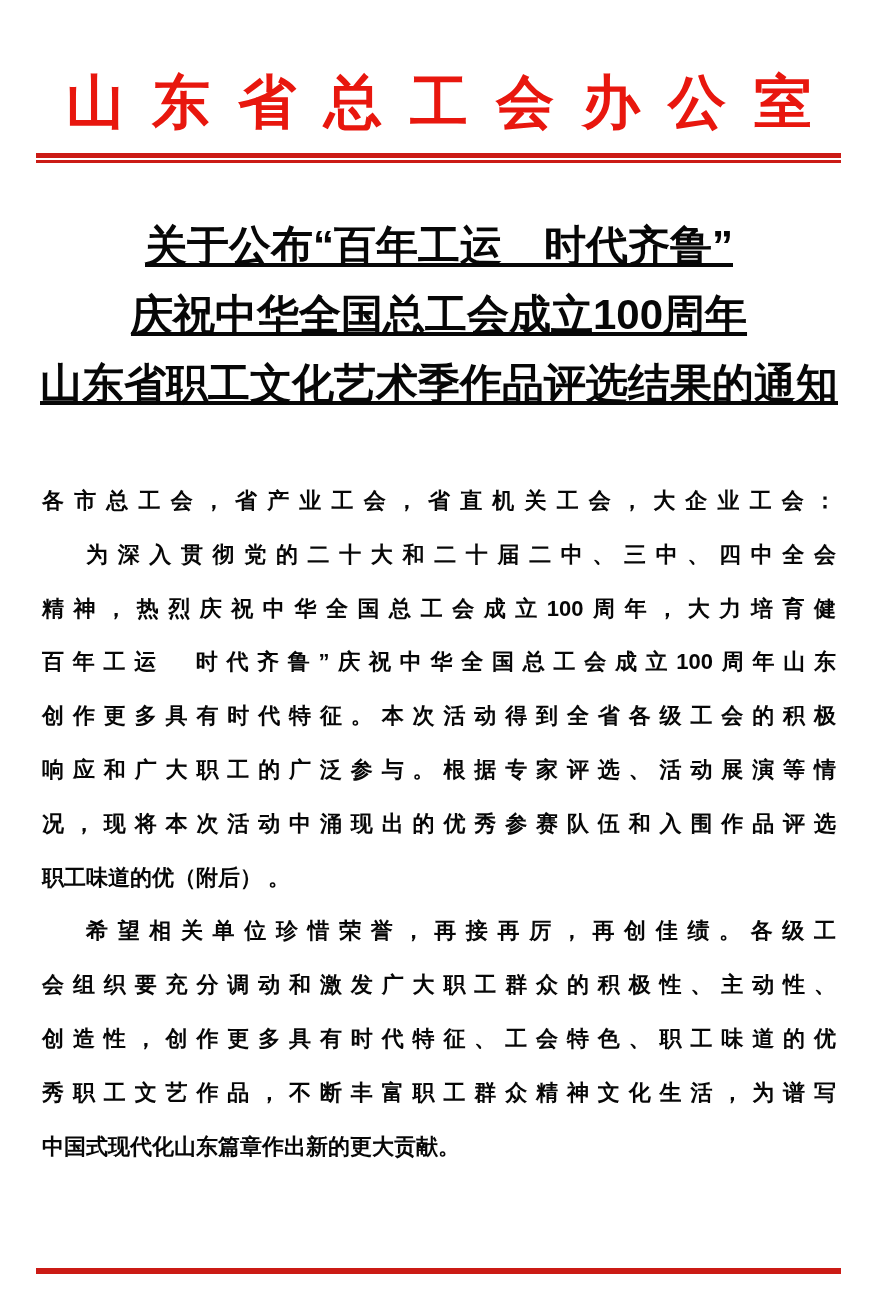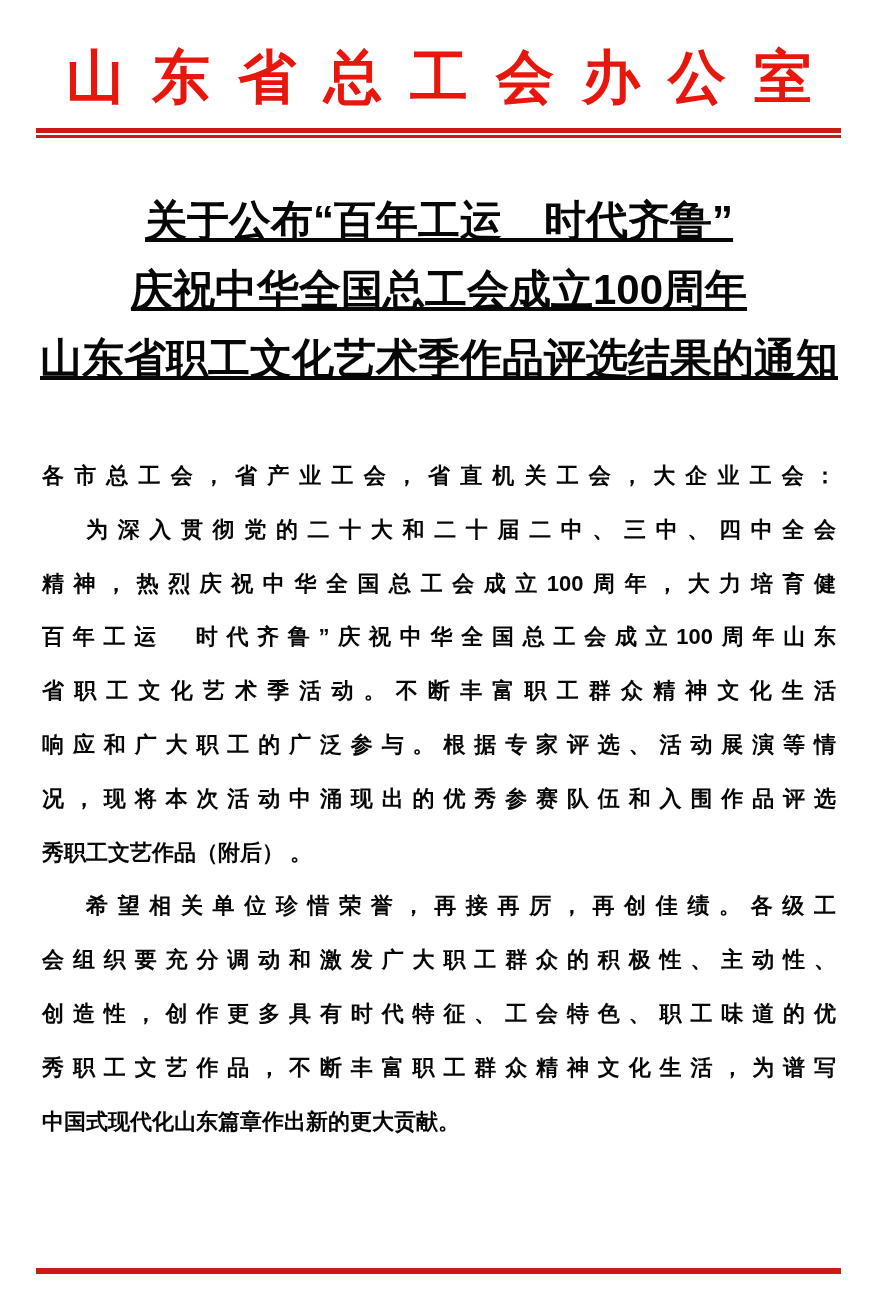--- a/index.html
+++ b/index.html
@@ -13,21 +13,21 @@
     height: 1303px;
     background: #ffffff;
     overflow: hidden;
     font-family: "Liberation Sans", sans-serif;
     color: var(--ink, #070707);
   }
 
   
   .doc-header {
     margin: 0;
-    padding-top: 40px;
+    padding-top: 65px;
     font-family: "Liberation Serif", serif;
     font-weight: bold;
     font-size: 58px;
     line-height: 75px;
     letter-spacing: 28px;
     text-indent: 28px; 
     text-align: center;
     white-space: nowrap;
     color: var(--header-red, #e8170e);
   }
@@ -96,24 +96,24 @@
     <div class="title-line">关于公布“百年工运　时代齐鲁”</div>
     <div class="title-line">庆祝中华全国总工会成立100周年</div>
     <div class="title-line">山东省职工文化艺术季作品评选结果的通知</div>
   </div>
 
   <div class="doc-body">
     <p class="justify">各市总工会，省产业工会，省直机关工会，大企业工会：</p>
     <p class="justify indent">为深入贯彻党的二十大和二十届二中、三中、四中全会</p>
     <p class="justify">精神，热烈庆祝中华全国总工会成立100周年，大力培育健</p>
     <p class="justify">百年工运　时代齐鲁”庆祝中华全国总工会成立100周年山东</p>
-    <p class="justify">省职工文化艺术季活动。不断丰富职工群众精神文化生活</p>
+    <p class="justify">创作更多具有时代特征。本次活动得到全省各级工会的积极</p>
     <p class="justify">响应和广大职工的广泛参与。根据专家评选、活动展演等情</p>
     <p class="justify">况，现将本次活动中涌现出的优秀参赛队伍和入围作品评选</p>
-    <p>秀职工文艺作品（附后） 。</p>
+    <p>职工味道的优（附后） 。</p>
     <p class="justify indent">希望相关单位珍惜荣誉，再接再厉，再创佳绩。各级工</p>
     <p class="justify">会组织要充分调动和激发广大职工群众的积极性、主动性、</p>
     <p class="justify">创造性，创作更多具有时代特征、工会特色、职工味道的优</p>
     <p class="justify">秀职工文艺作品，不断丰富职工群众精神文化生活，为谱写</p>
     <p>中国式现代化山东篇章作出新的更大贡献。</p>
   </div>
 
   <div class="bottom-rule"></div>
 
 </div>

